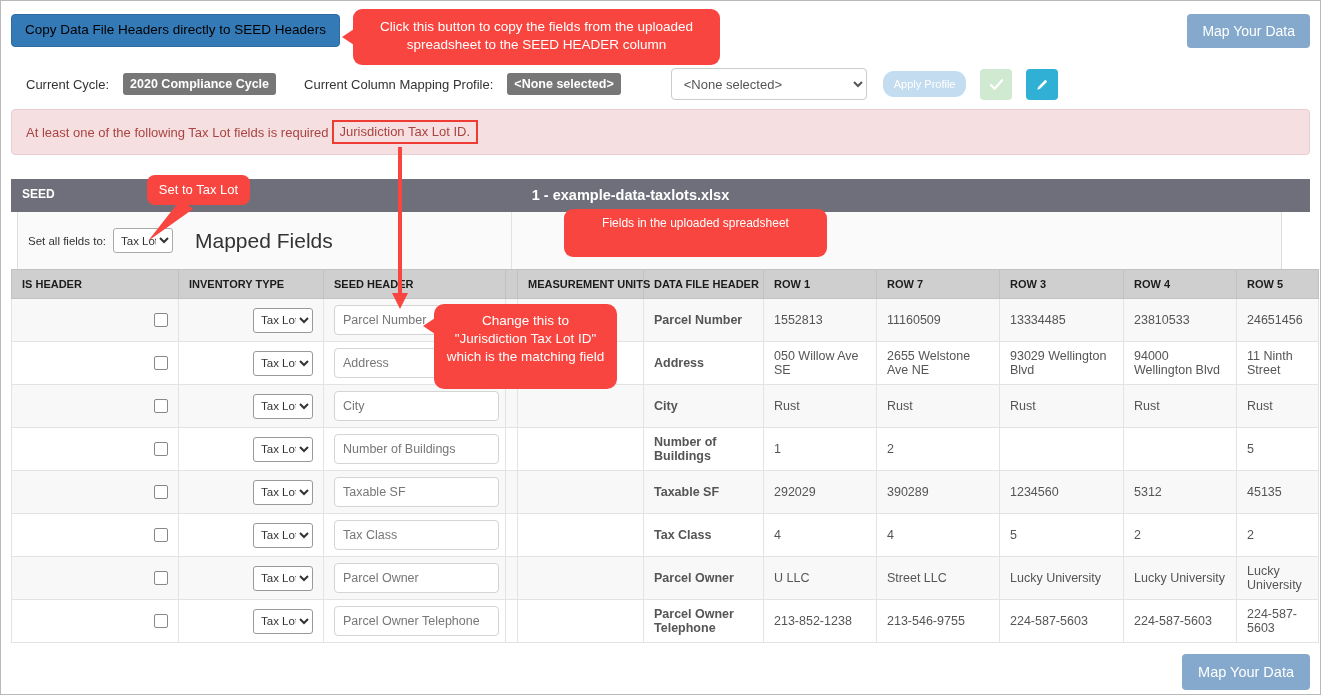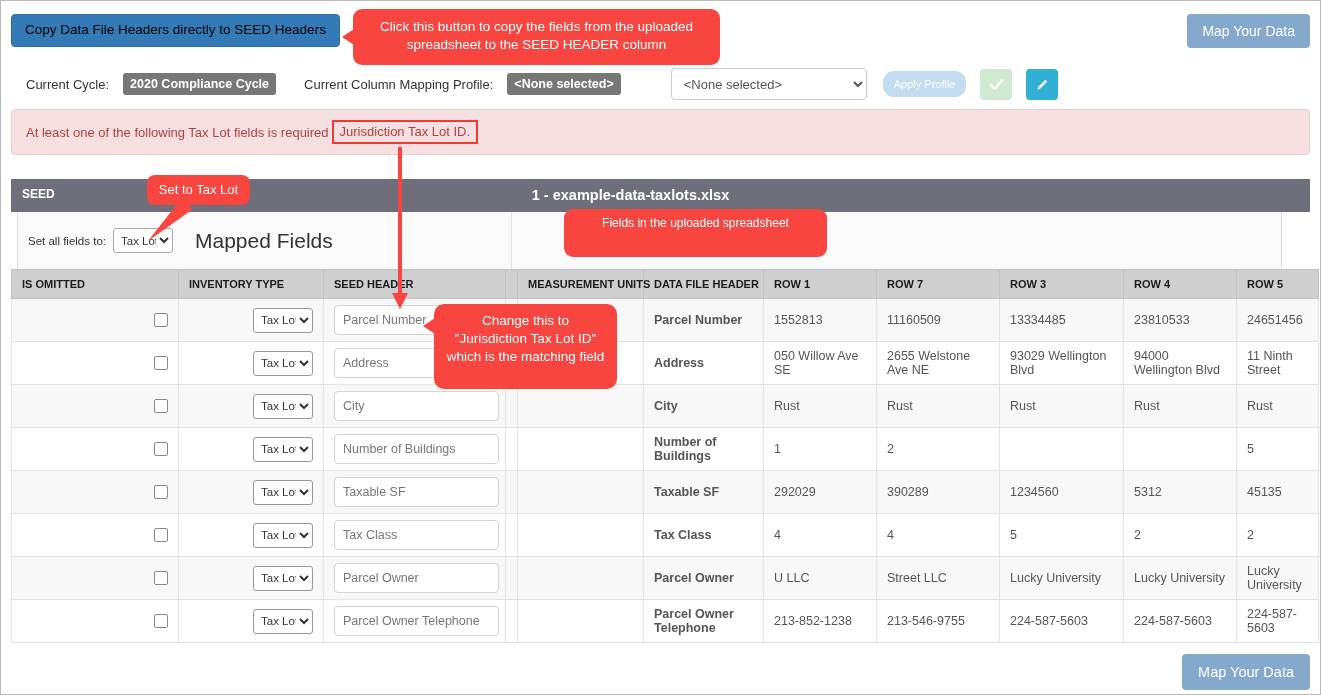--- a/index.html
+++ b/index.html
@@ -229,21 +229,21 @@
         <col style="width:126px">
         <col style="width:120px">
       <col style="width:113px">
         <col style="width:123px">
         <col style="width:124px">
       <col style="width:113px">
         <col style="width:82px">
     </colgroup>
     <thead>
       <tr>
-        <th>IS OMITTED</th>
+        <th>IS HEADER</th>
         <th>INVENTORY TYPE</th>
         <th>SEED HEADER</th>
         <th></th>
         <th>MEASUREMENT UNITS</th>
         <th>DATA FILE HEADER</th>
         <th>ROW 1</th>
         <th>ROW 7</th>
         <th>ROW 3</th>
         <th>ROW 4</th>
         <th>ROW 5</th>

